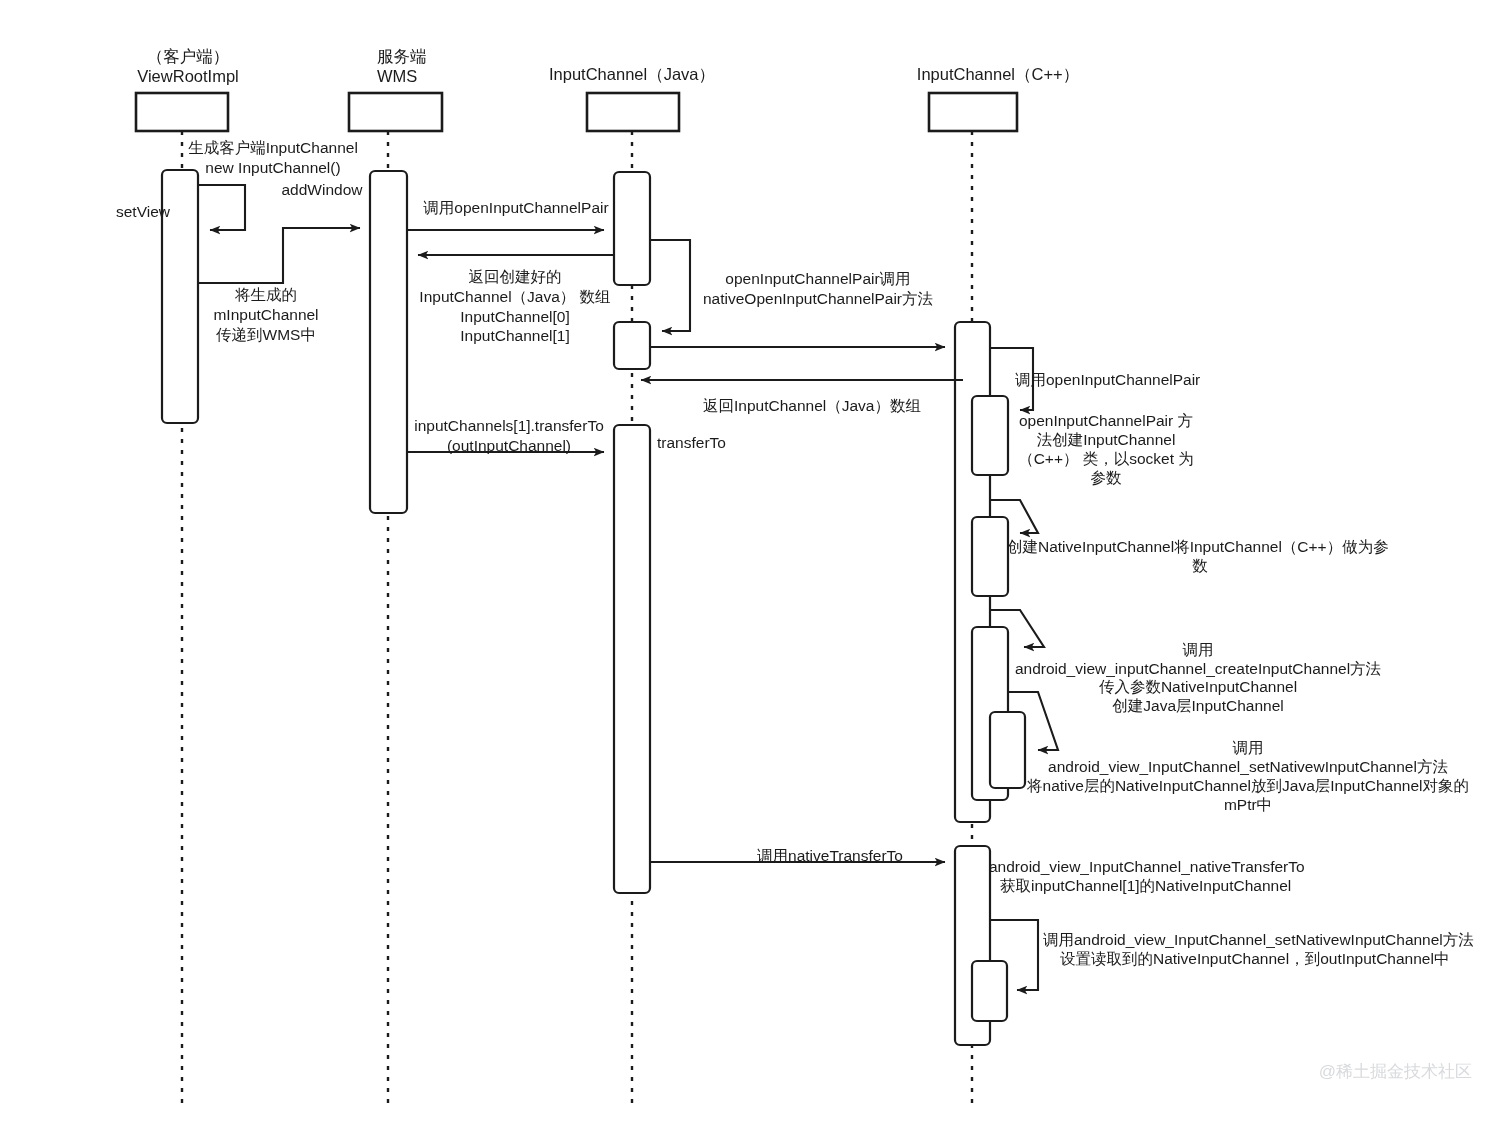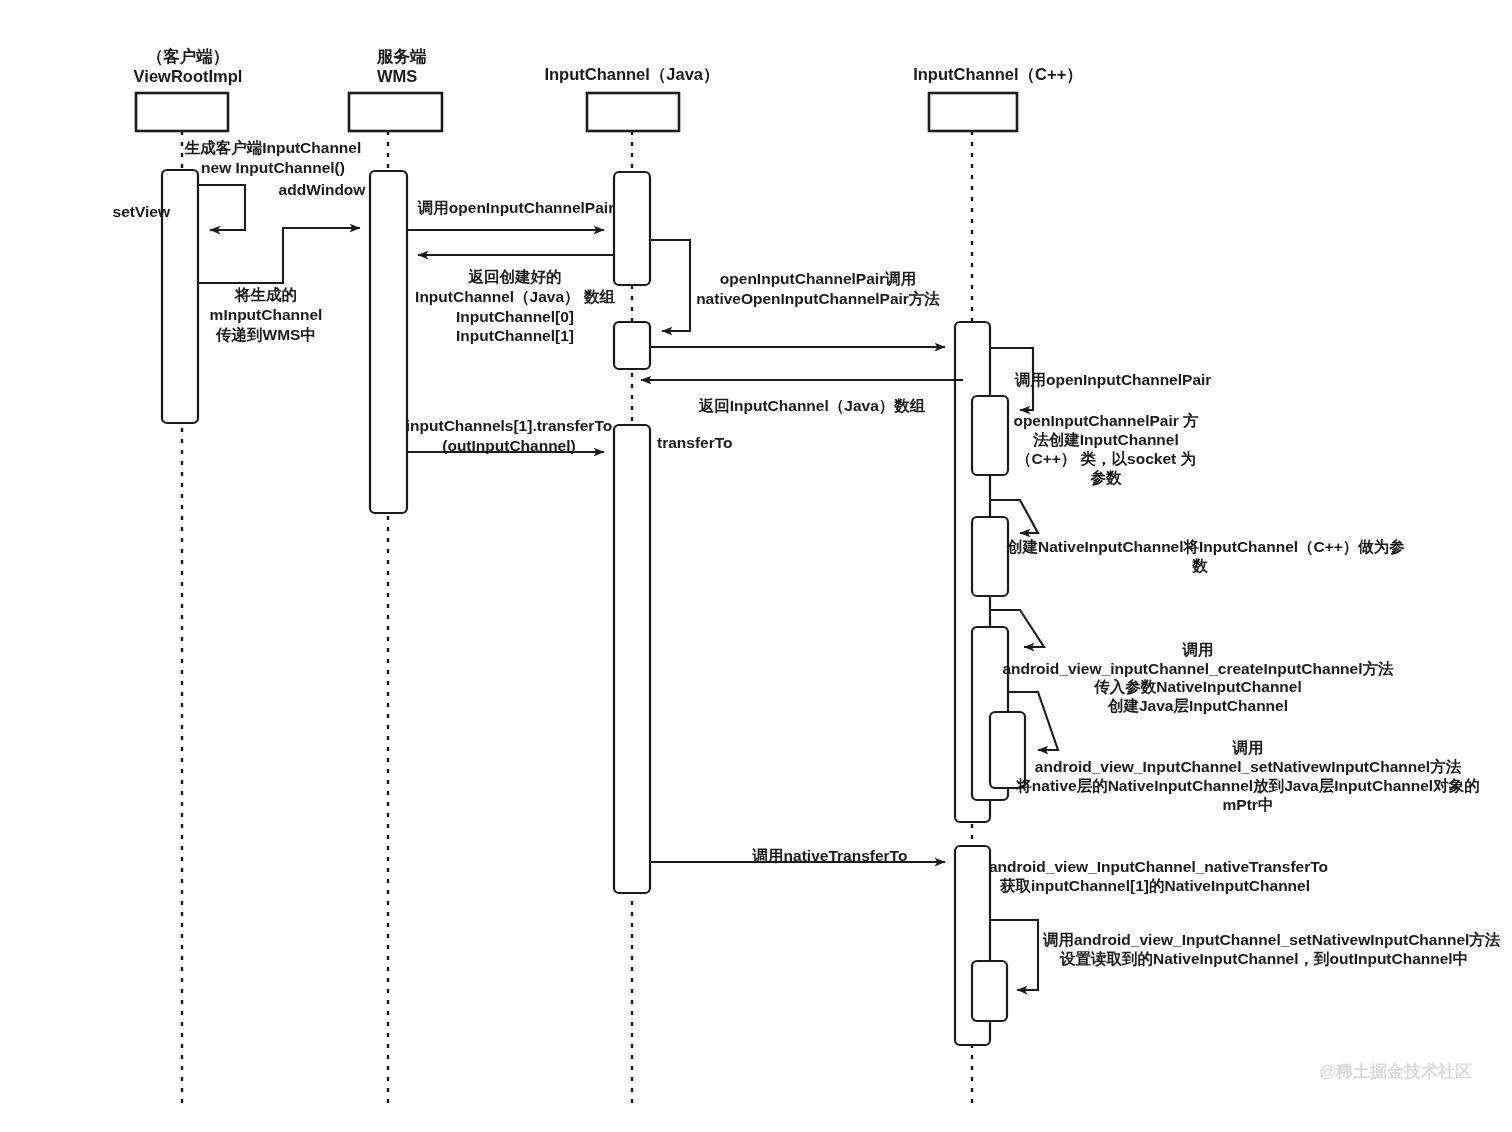--- a/index.html
+++ b/index.html
@@ -9,21 +9,20 @@
   }
   body {
     font-family: "Liberation Sans", "DejaVu Sans", sans-serif;
   }
   #canvas {
     position: relative;
     width: 1512px;
     height: 1132px;
     background: #ffffff;
     overflow: hidden;
-    font-weight: bold;
   }
   svg#diagram {
     position: absolute;
     left: 0;
     top: 0;
     width: 1512px;
     height: 1132px;
   }
   .lifeline-title {
     font-size: 16.5px;

